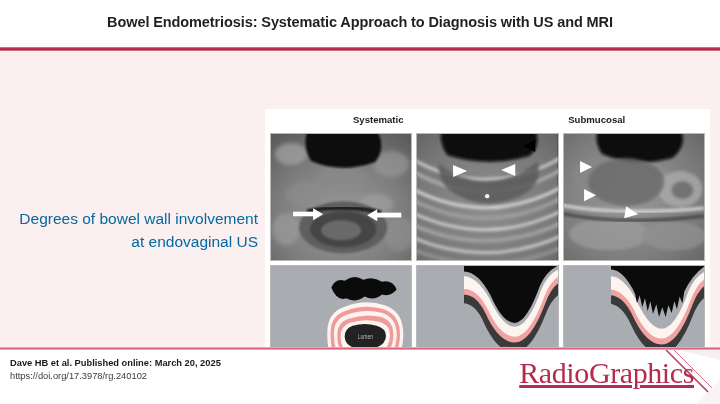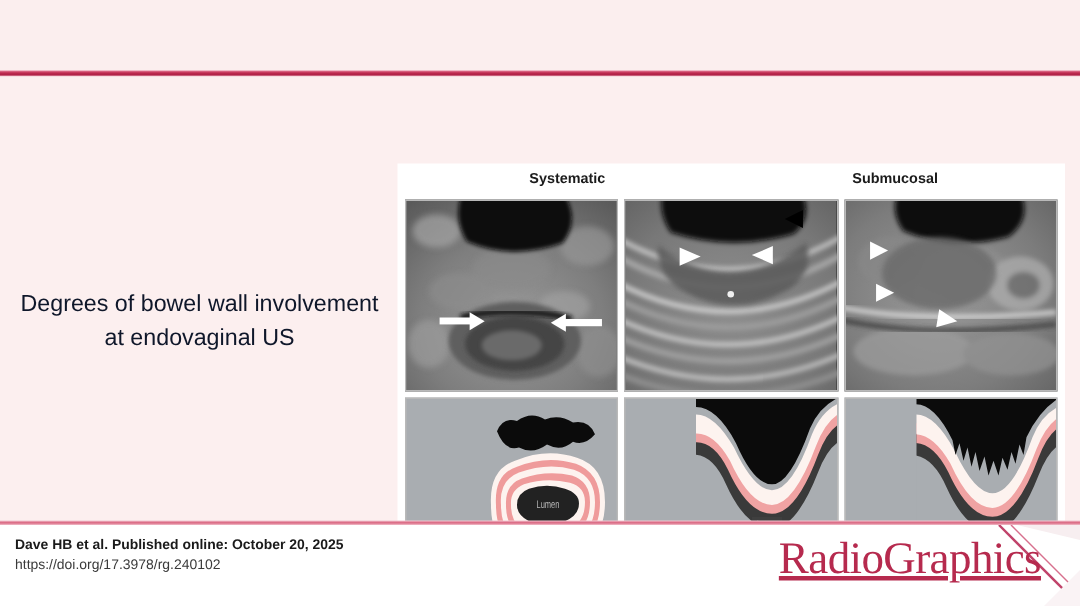--- a/index.html
+++ b/index.html
@@ -44,27 +44,27 @@
   .body-area {
     position: absolute;
     left: 0; top: 51px;
     width: 720px; height: 296px;
     background: #fcefef;
   }
 
   
   .caption {
     position: absolute;
-    left: 8px; top: 140px;
+    left: 8px; top: 156px;
     width: 250px;
-    text-align: center;
+    text-align: right;
     font-size: 15.5px;
     font-weight: normal;
     line-height: 1.5;
-    color: #0f172a;
+    color: #0369a1;
   }
 
   
   .figure {
     position: absolute;
     left: 265px; top: 58px;
     width: 445px; height: 284px;
     background: #ffffff;
     box-sizing: border-box;
     padding: 2px;
@@ -151,20 +151,23 @@
     right: 0; top: 0;
     width: 150px; height: 54px;
     z-index: 1;
   }
 </style>
 </head>
 <body>
 
 <div id="slide">
 
+  <div class="title-band">
+    <div class="title-text">Bowel Endometriosis: Systematic Approach to Diagnosis with US and MRI</div>
+  </div>
   <div class="rule-top"></div>
 
   <div class="body-area">
 
     <div class="caption">Degrees of bowel wall involvement at endovaginal US</div>
 
     <div class="figure">
 
       <div class="fig-headers">
         <div class="fig-header">Systematic</div>
@@ -368,18 +371,18 @@
 
   <div class="rule-bottom"></div>
   <div class="footer">
     <svg class="ribbon-svg" viewBox="0 0 150 54" preserveAspectRatio="none">
       <polygon points="150,0 150,54 96,0" fill="#ffffff"></polygon>
       <polygon points="150,0 150,10 108,0" fill="#f7eef0"></polygon>
       <path d="M96,0 L150,54" stroke="#c0436a" stroke-width="1.6" fill="none"></path>
       <path d="M104,0 L150,46" stroke="#d7708d" stroke-width="1" fill="none"></path>
       <polygon points="150,30 150,54 126,54" fill="#faf3f5"></polygon>
     </svg>
-    <div class="foot-line1">Dave HB et al. Published online: October 20, 2025</div>
+    <div class="foot-line1">Dave HB et al. Published online: March 20, 2025</div>
     <div class="foot-line2">https://doi.org/17.3978/rg.240102</div>
     <div class="logo">RadioGraphics</div>
   </div>
 
 </div>
 
 </body></html>

